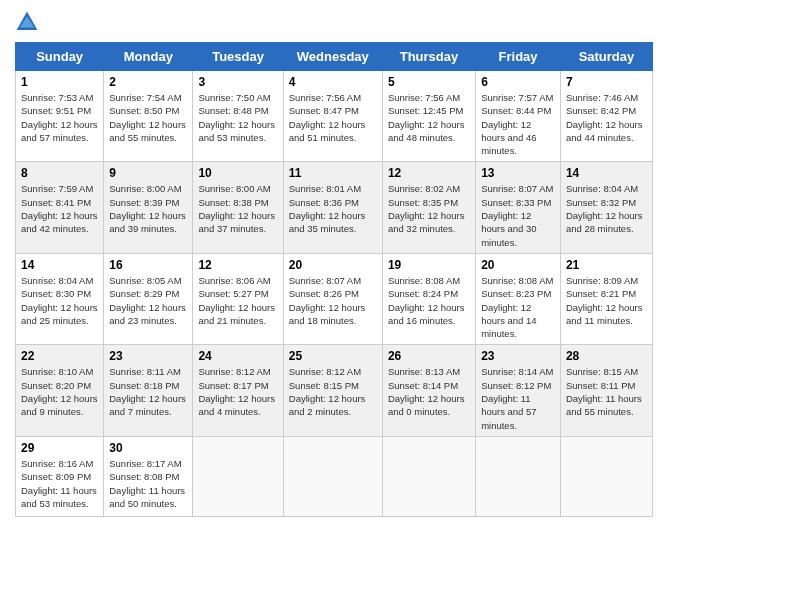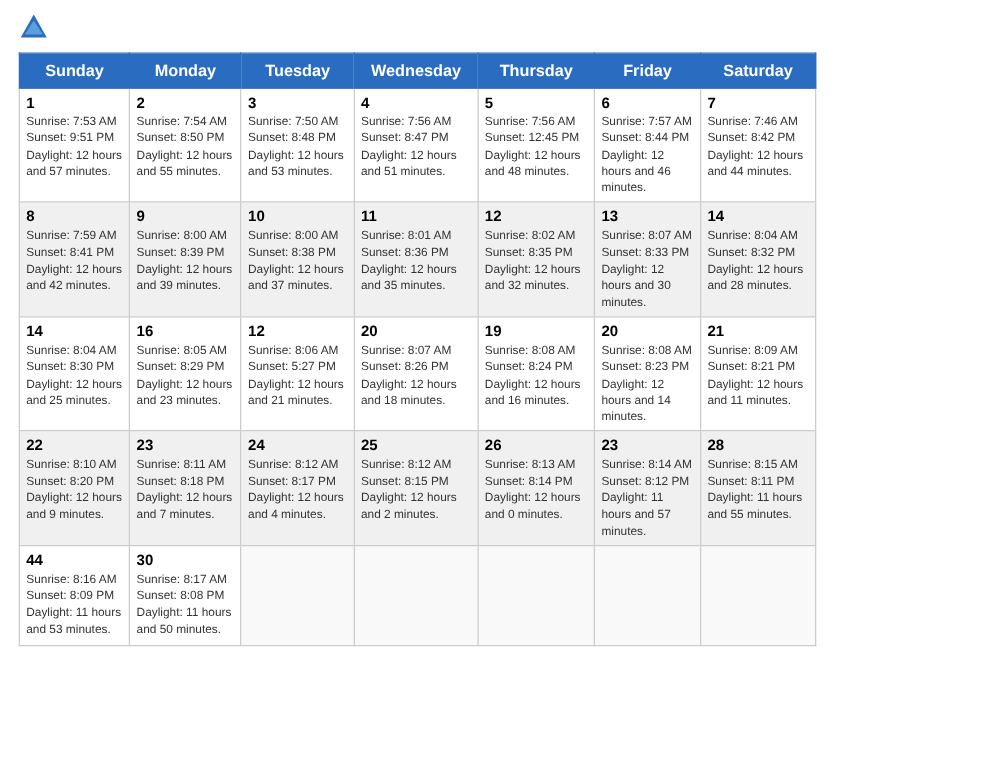--- a/index.html
+++ b/index.html
@@ -330,21 +330,21 @@
           <td>
             <span class="day-number">28</span>
             <div class="day-info">Sunrise: 8:15 AM
 Sunset: 8:11 PM
 Daylight: 11 hours
 and 55 minutes.</div>
           </td>
         </tr>
         <tr class="last-row">
           <td>
-            <span class="day-number">44</span>
+            <span class="day-number">29</span>
             <div class="day-info">Sunrise: 8:16 AM
 Sunset: 8:09 PM
 Daylight: 11 hours
 and 53 minutes.</div>
           </td>
           <td>
             <span class="day-number">30</span>
             <div class="day-info">Sunrise: 8:17 AM
 Sunset: 8:08 PM
 Daylight: 11 hours

